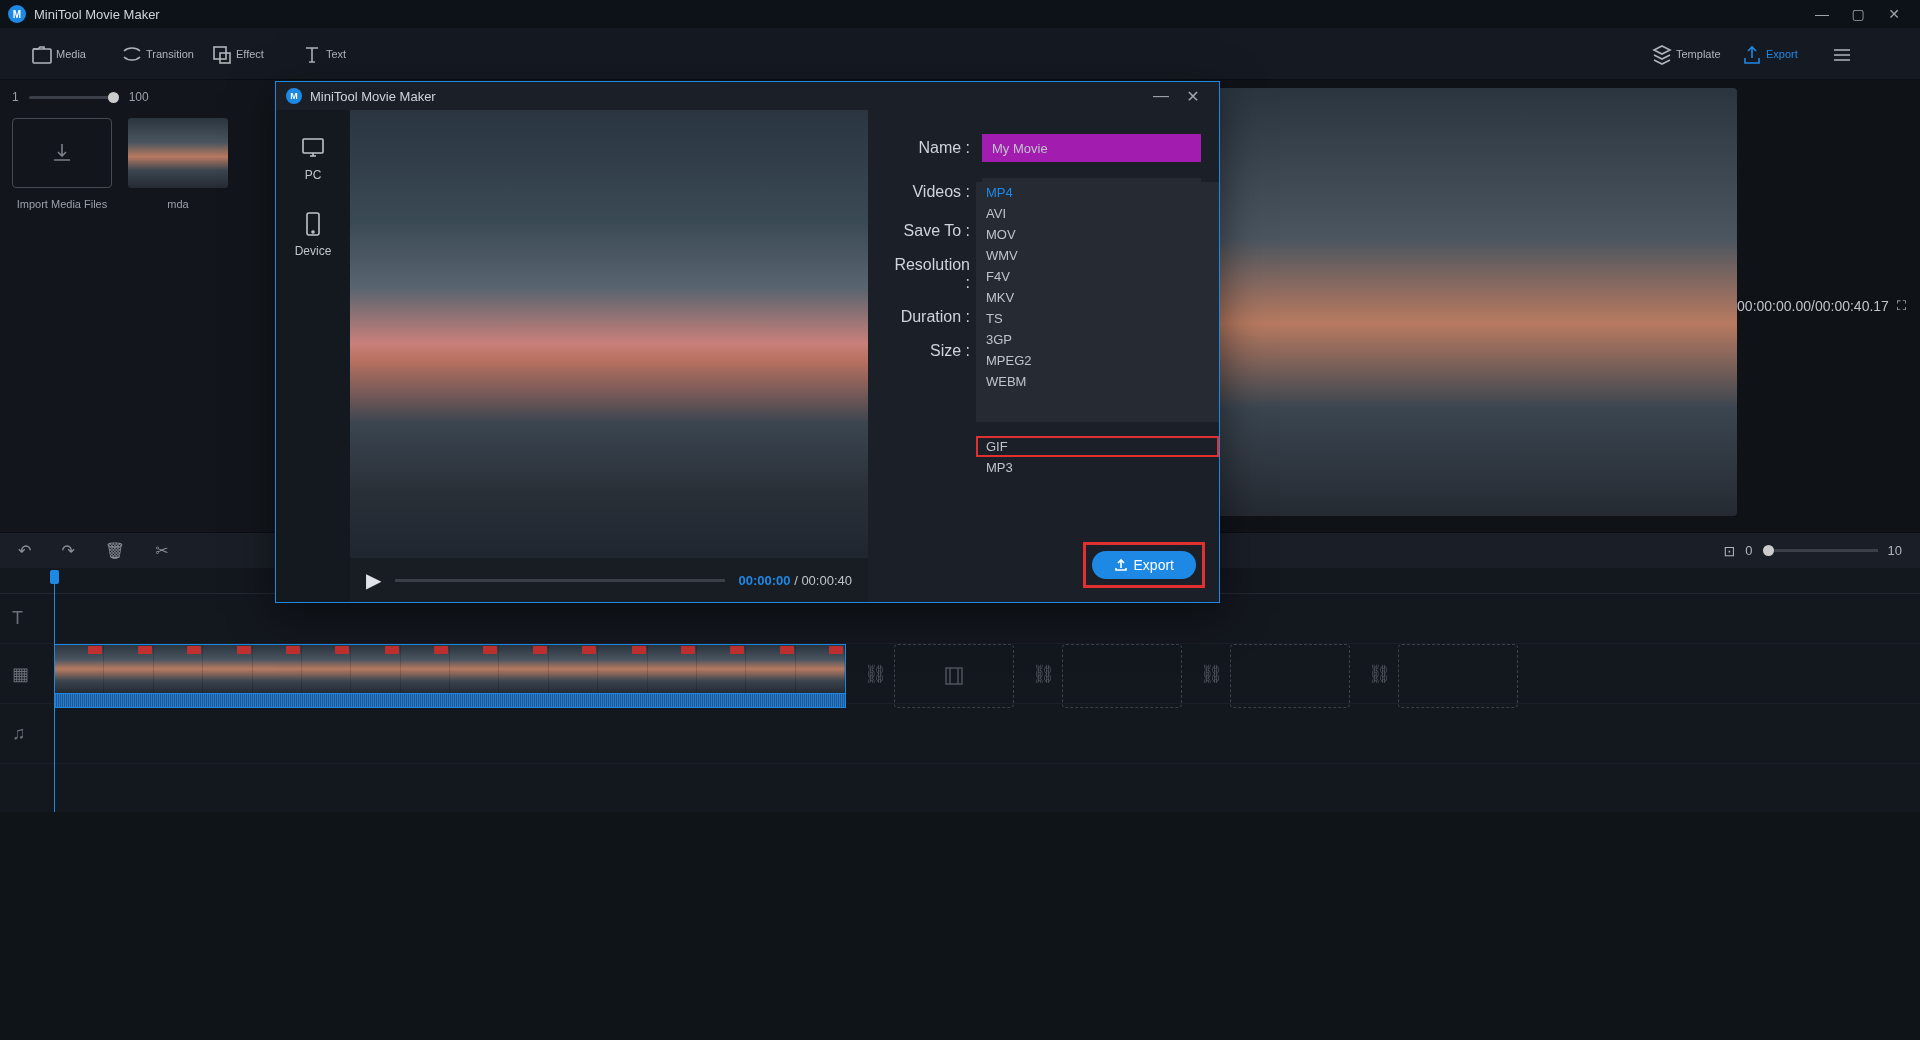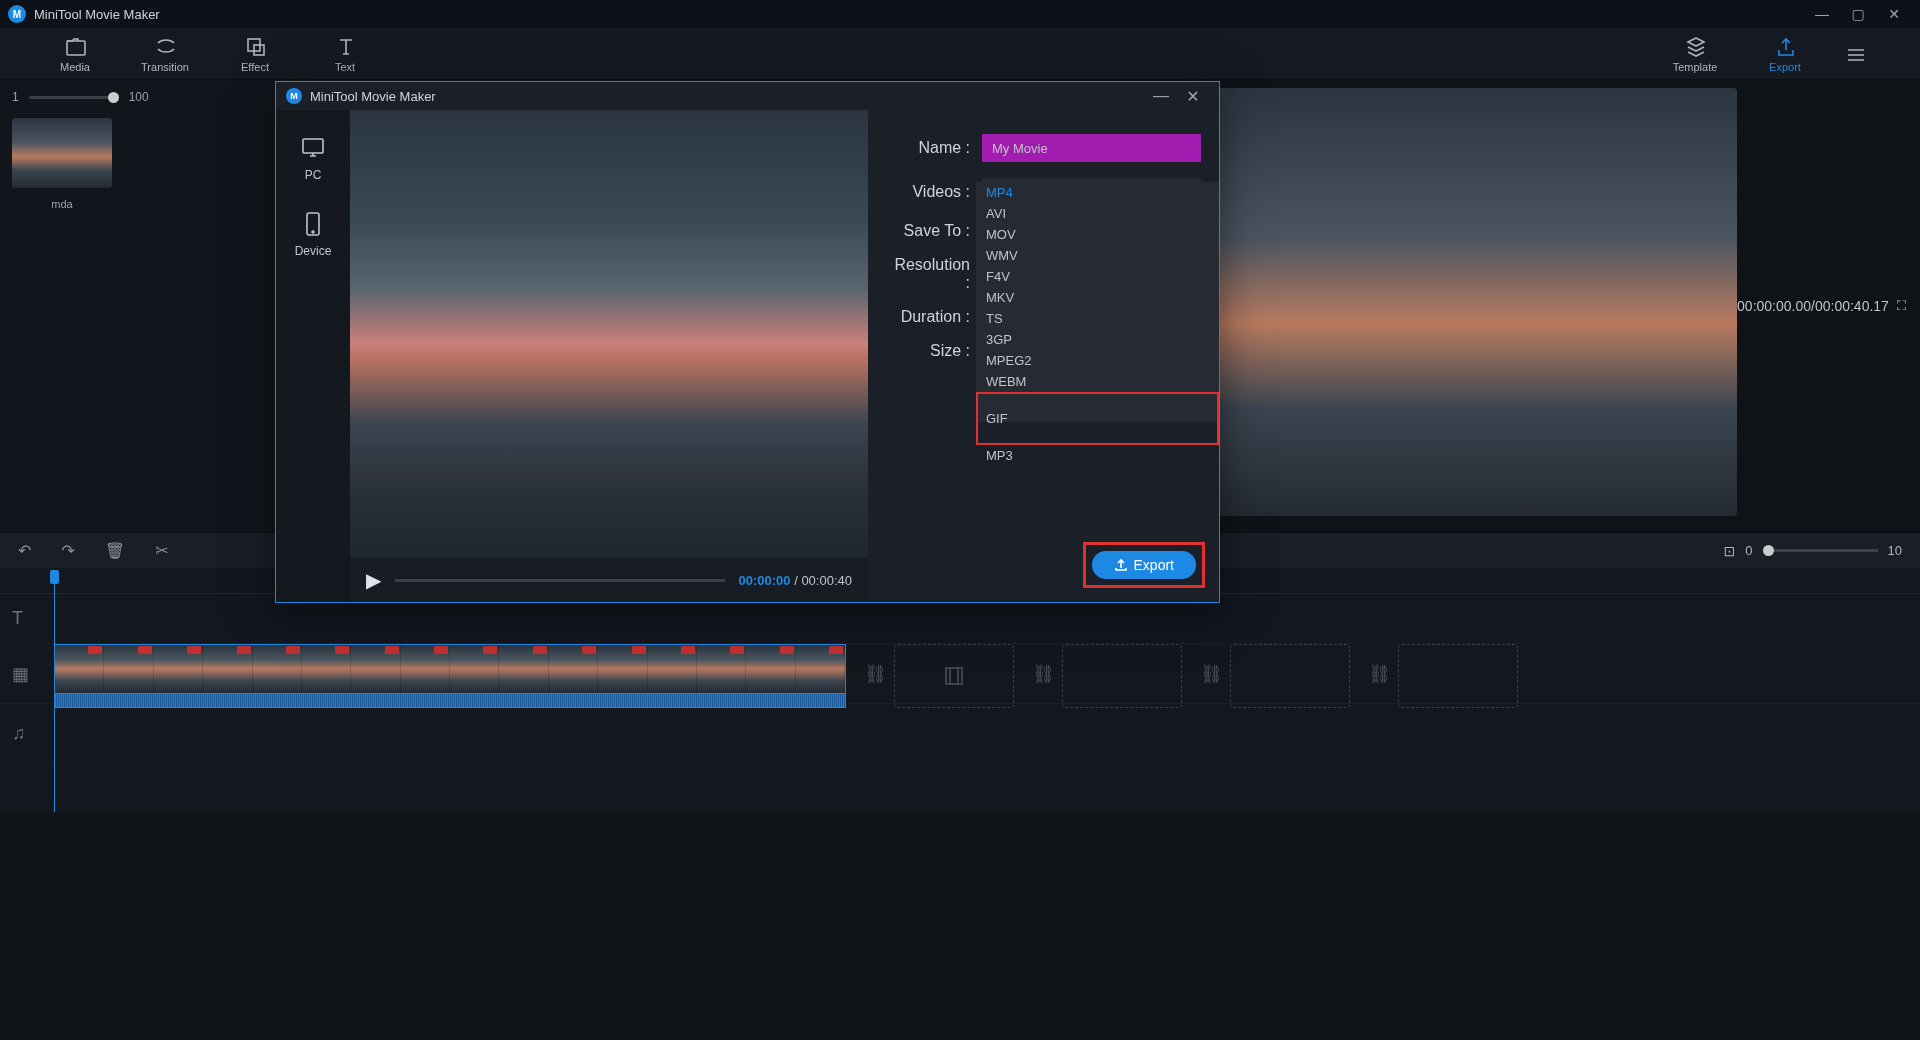--- a/index.html
+++ b/index.html
@@ -7,21 +7,21 @@
 
 
 .titlebar { height: 28px; background: #0d1218; display: flex; align-items: center; padding: 0 8px; }
 .titlebar .logo { width: 18px; height: 18px; background: #1e88e5; border-radius: 50%; display: flex; align-items: center; justify-content: center; font-size: 10px; color: #fff; font-weight: bold; margin-right: 8px; }
 .titlebar .title { font-size: 13px; color: #d0d4da; font-weight: 500; }
 .titlebar .spacer { flex: 1; }
 .titlebar .winctl { width: 36px; text-align: center; color: #a0a4aa; font-size: 14px; cursor: pointer; }
 
 
 .toolbar { height: 52px; background: #151a22; display: flex; align-items: center; padding: 0 40px 0 30px; border-bottom: 1px solid #0a0e14; }
-.tool { width: 90px; display: flex; flex-direction: column; align-items: center; gap: 4px; cursor: pointer; color: #b0b4ba; }
+.tool { width: 90px; display: flex; flex-direction: row; align-items: center; gap: 4px; cursor: pointer; color: #b0b4ba; }
 .tool svg, .tool .ico { width: 22px; height: 22px; }
 .tool .lbl { font-size: 11px; }
 .tool.accent { color: #1e88e5; }
 .toolbar .spacer { flex: 1; }
 
 
 .main { display: flex; height: 452px; }
 .sidebar { width: 125px; background: #151a22; border-right: 1px solid #0a0e14; }
 .sidebar .item { padding: 9px 14px; font-size: 13px; color: #c0c4ca; cursor: pointer; }
 .sidebar .item.active { background: #1e88e5; color: #fff; }
@@ -88,21 +88,21 @@
 .modal .mpreview .ptime .cur { color: #1e88e5; font-weight: bold; }
 .modal .mpreview .ptime .tot { color: #c0c4ca; }
 .modal .mform { flex: 1; padding: 24px 18px; position: relative; }
 .modal .frow { display: flex; align-items: center; margin-bottom: 16px; }
 .modal .frow .lbl { width: 96px; text-align: right; font-size: 16px; color: #d0d4da; padding-right: 12px; }
 .modal .frow .inp { flex: 1; height: 28px; background: #a21caf; border: none; color: #c0c4ca; padding: 0 10px; font-size: 13px; }
 .modal .frow .sel { flex: 1; height: 28px; background: #262b33; color: #c0c4ca; padding: 0 10px; font-size: 13px; display: flex; align-items: center; justify-content: space-between; cursor: pointer; position: relative; }
 .modal .dropdown { position: absolute; left: 108px; right: 0; top: 72px; background: #262b33; max-height: 240px; z-index: 10; }
 .modal .dropdown .dopt { padding: 2px 10px; font-size: 13px; color: #c0c4ca; cursor: pointer; line-height: 17px; }
 .modal .dropdown .dopt.sel { color: #1e88e5; }
-.modal .dropdown .dopt.hl { border: 2px solid #e03030; padding: 16px 8px; }
+.modal .dropdown .dopt.hl { border: 2px solid #e03030; padding: 0 8px; margin-top: 44px; }
 .modal .exportbtn-wrap { position: absolute; right: 14px; bottom: 14px; padding: 6px; border: 3px solid #e03030; }
 .modal .exportbtn { background: #1e88e5; color: #fff; border: none; border-radius: 14px; padding: 6px 22px; font-size: 14px; cursor: pointer; display: flex; align-items: center; gap: 6px; }
 
 svg { fill: none; stroke: currentColor; stroke-width: 1.6; }
 </style>
 </head>
 <body>
 
 <div class="titlebar">
   <div class="logo">M</div>
@@ -165,20 +165,28 @@
 
   <div class="media-area">
     <div class="zoom-row">
       <span>1</span>
       <div class="zoom-slider">
           <div class="knob"></div>
         </div>
       <span>100</span>
     </div>
     <div class="media-grid">
+      <div class="import-tile">
+        <div class="import-box">
+          <svg width="26" height="26">
+              <path d="M13 4 V16 M9 12 L13 16 L17 12 M5 20 H21"></path>
+            </svg>
+        </div>
+        <div class="cap">Import Media Files</div>
+      </div>
       <div class="thumb-tile">
         <div class="thumb"></div>
         <div class="cap">mda</div>
       </div>
     </div>
   </div>
 
   <div class="preview-area">
     <div class="preview-canvas"></div>
     <div class="time-row">

